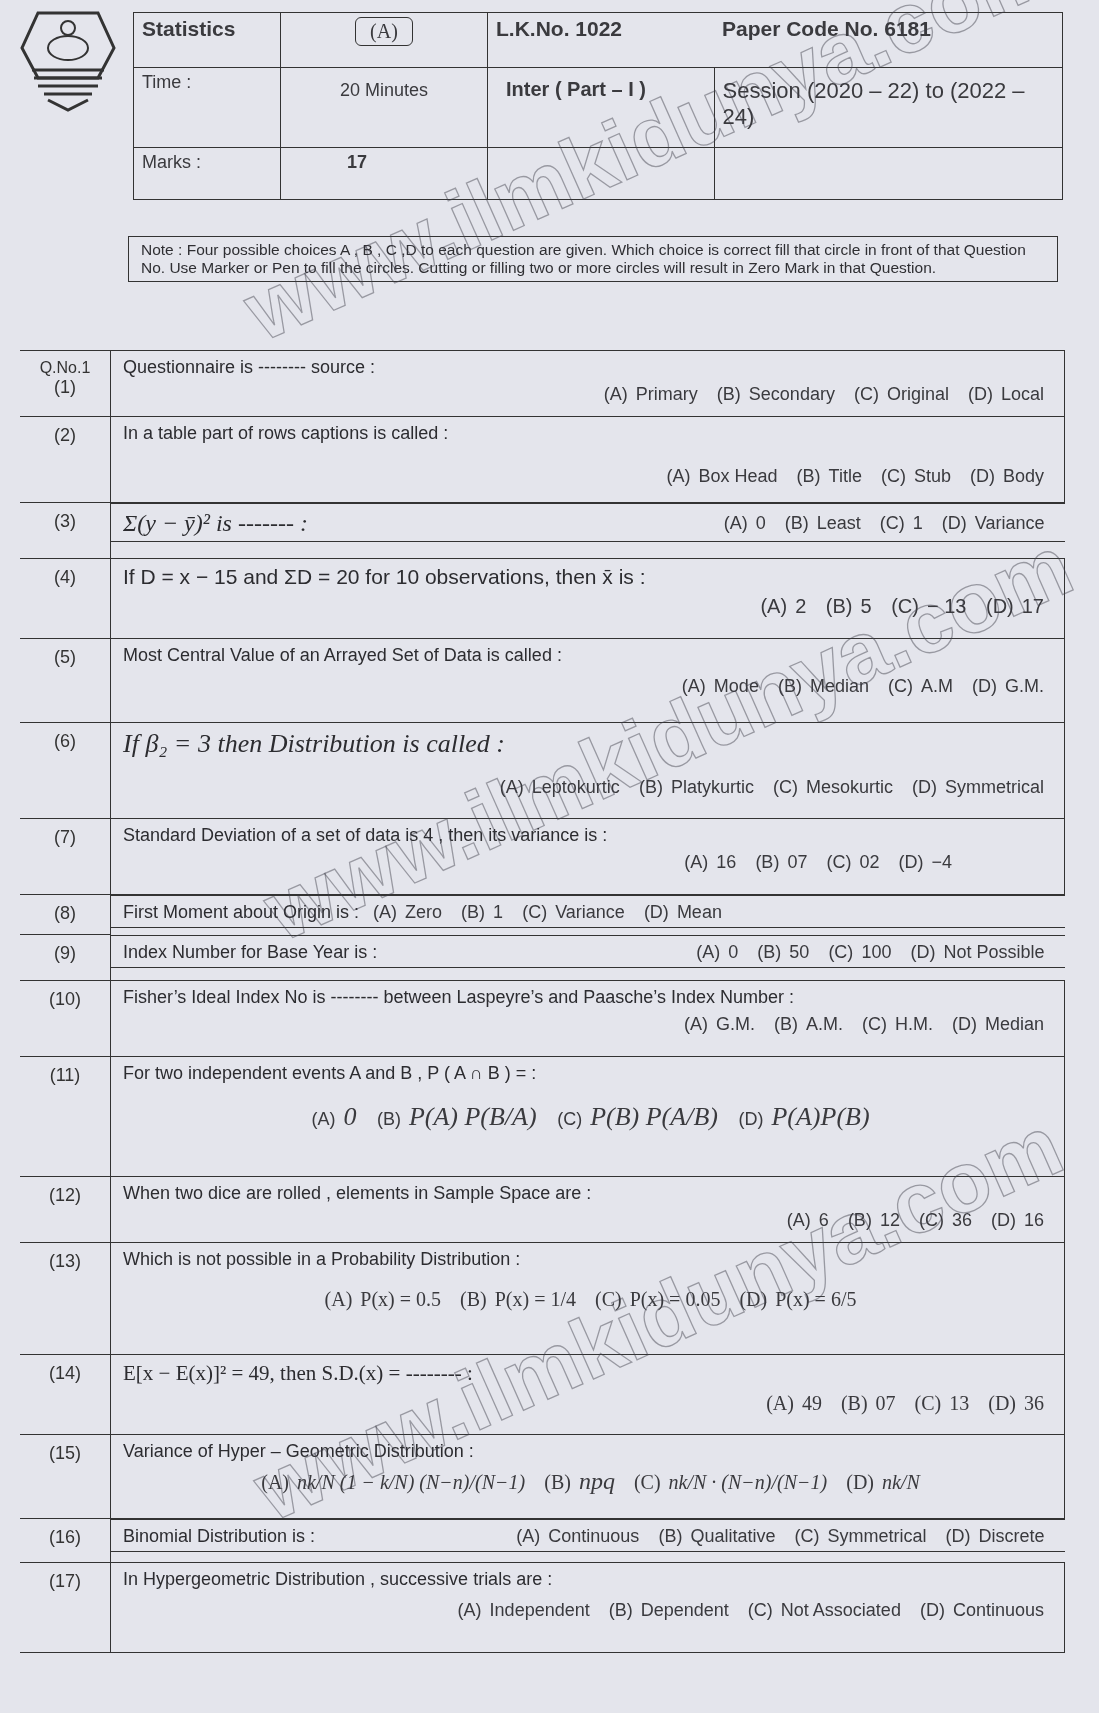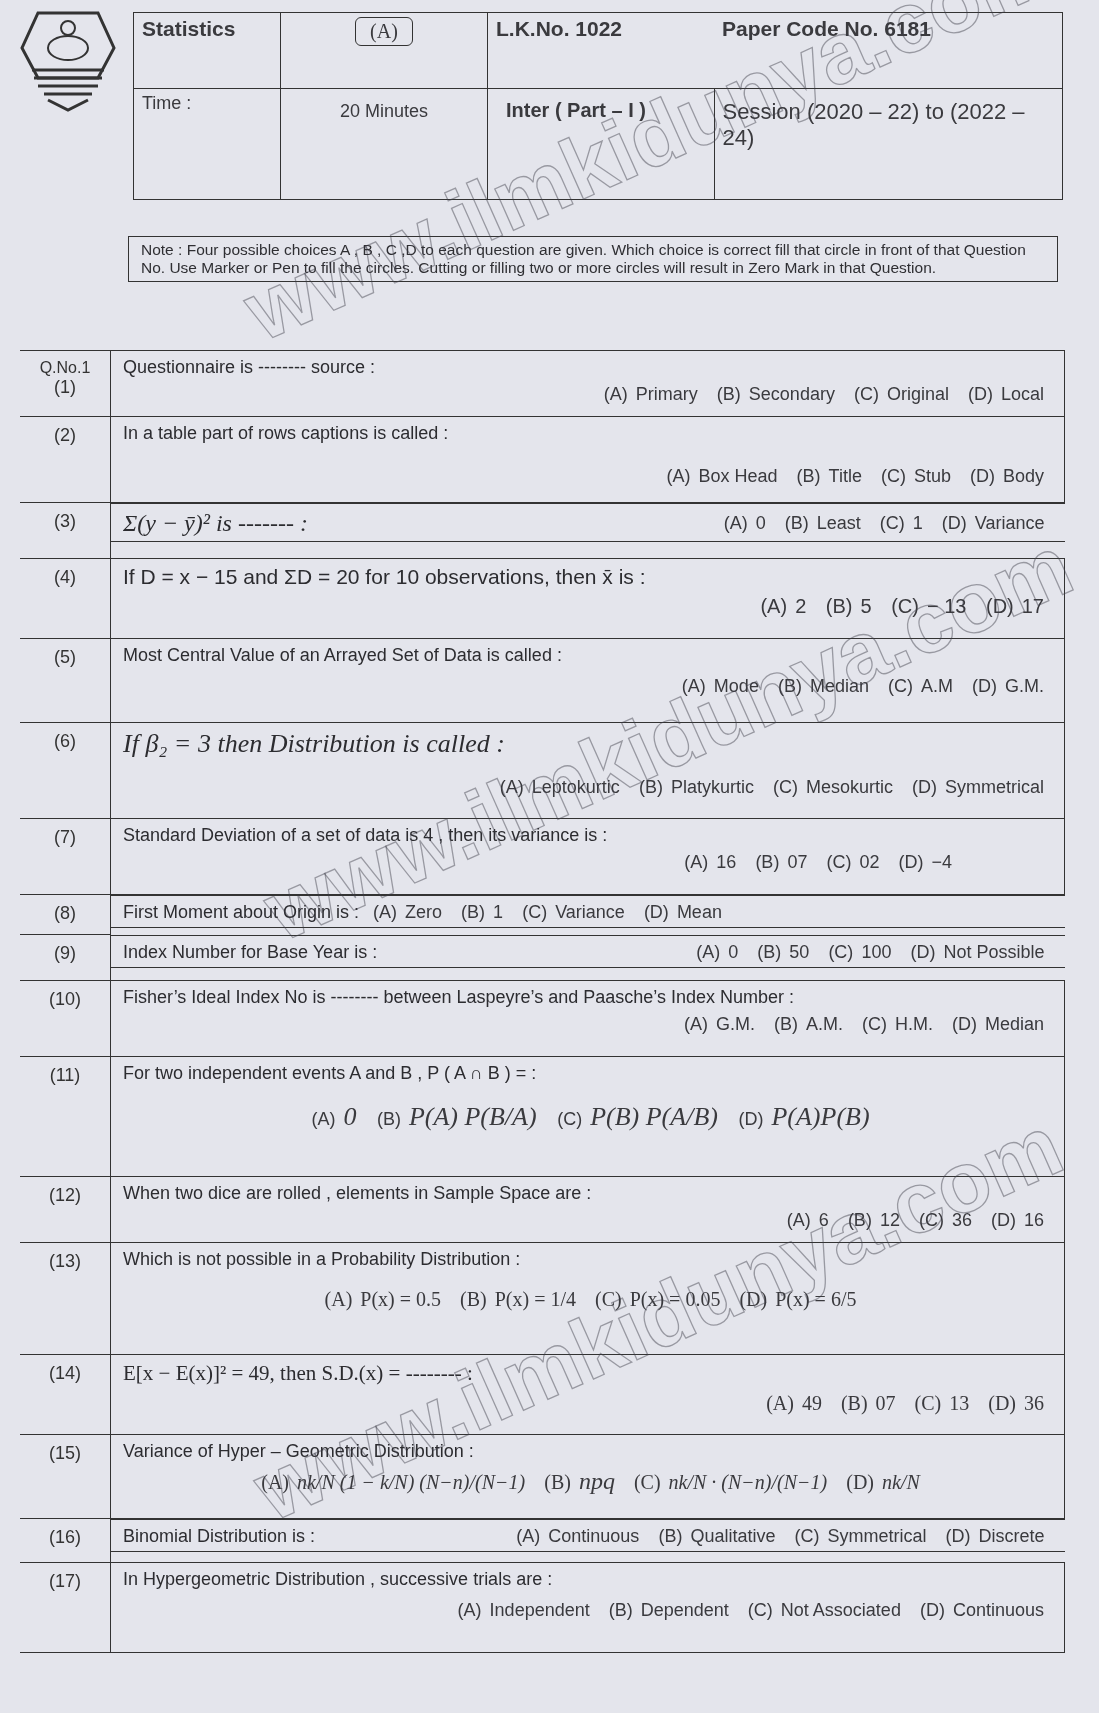--- a/index.html
+++ b/index.html
@@ -82,20 +82,26 @@
     <td style="width:190px;text-align:center"><span class="a-box">(A)</span></td>
     <td style="width:210px;border-right:none"><span class="h-bold" style="margin-left:0">L.K.No. 1022</span></td>
     <td style="border-left:none"><span class="h-bold">Paper Code No. 6181</span></td>
   </tr>
   <tr style="height:48px">
     <td><span>Time   :</span></td>
     <td style="text-align:center;padding-top:12px"><span>20  Minutes</span></td>
     <td style="padding-top:10px"><span class="h-bold" style="font-size:20px;margin-left:10px">Inter ( Part – I )</span></td>
     <td style="padding-top:10px"><span style="font-size:22px">Session (2020 – 22) to (2022 – 24)</span></td>
   </tr>
+  <tr style="height:44px">
+    <td><span>Marks   :</span></td>
+    <td style="padding-left:66px"><span style="font-weight:bold">17</span></td>
+    <td></td>
+    <td></td>
+  </tr>
 </tbody>
   </table>
 
 <div class="note">Note : Four possible choices A , B , C ,D to each question are given. Which choice is correct fill that circle in front of that Question No. Use Marker or Pen to fill the circles. Cutting or filling two or more circles will result in Zero Mark in that Question.</div>
 
 <table class="q-table">
 
   <tbody>
       <tr style="height:66px">
     <td class="q-num">

